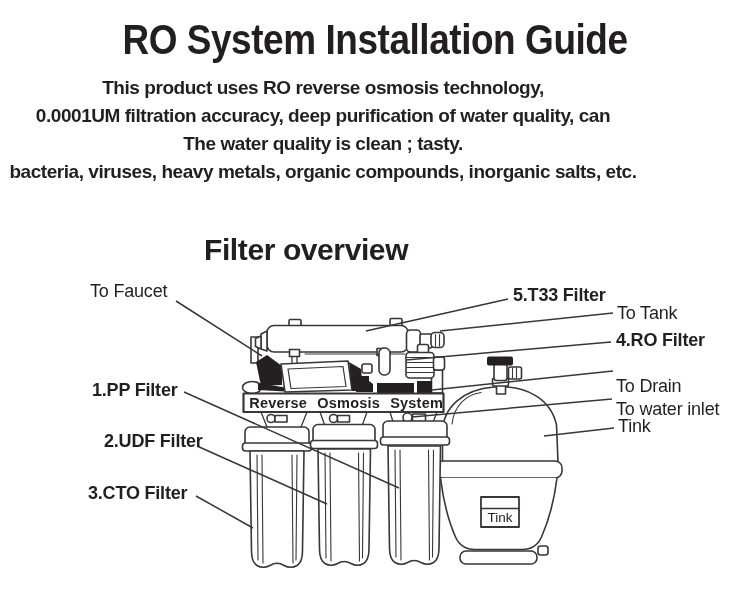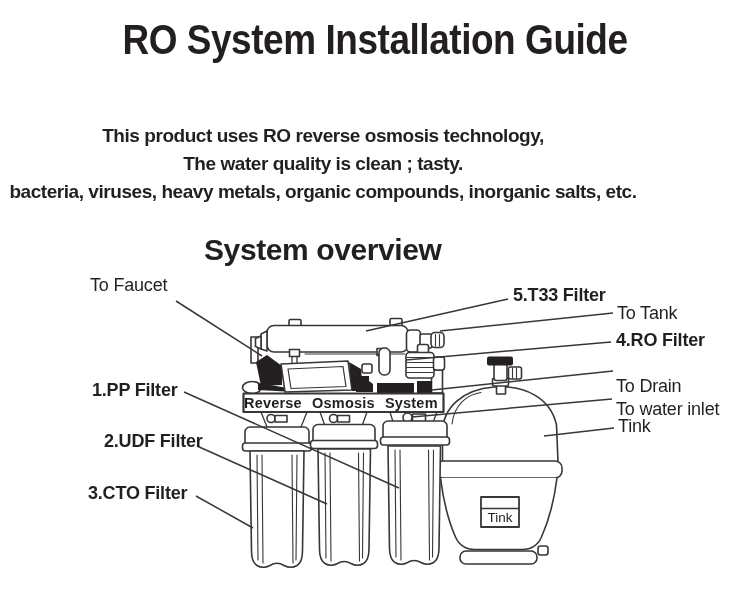--- a/index.html
+++ b/index.html
@@ -11,58 +11,59 @@
   }
   .abs{position:absolute;}
   .title{
     top:16px;left:50%;
     transform:translateX(-50%) scaleX(0.88);
     transform-origin:center top;
     font-size:42px;font-weight:bold;white-space:nowrap;
     letter-spacing:-0.5px;
   }
   .intro{
-    top:74px;left:0;width:646px;text-align:center;margin-top:48px;
+    top:74px;left:0;width:646px;text-align:center;
   }
   .intro div{
     font-size:19px;font-weight:bold;line-height:28px;
     letter-spacing:-0.45px;white-space:nowrap;
   }
   .section-heading{
     top:233px;left:204px;
     font-size:30px;font-weight:bold;letter-spacing:-0.4px;white-space:nowrap;
   }
   .callout{
     font-size:18px;line-height:20px;white-space:nowrap;z-index:3;
     letter-spacing:-0.2px;
   }
   .callout.bold{font-weight:bold;text-align:right;}
   svg.diagram{position:absolute;top:0;left:0;z-index:1;}
   .plate-text{
     top:395px;left:244px;width:199px;height:17px;z-index:3;
-    font-size:14.5px;font-weight:bold;text-align:left;line-height:17px;
+    font-size:14.5px;font-weight:bold;text-align:right;line-height:17px;
     letter-spacing:0.2px;word-spacing:6px;white-space:nowrap;
   }
   .tank-text{
     top:509px;left:481px;width:38px;z-index:3;
     font-size:13.5px;text-align:center;line-height:17px;
   }
 </style>
 </head>
 <body>
 
 <div class="abs title">RO System Installation Guide</div>
 
 <div class="abs intro">
   <div>This product uses RO reverse osmosis technology,</div>
+  <div>0.0001UM filtration accuracy, deep purification of water quality, can</div>
   <div>The water quality is clean ; tasty.</div>
   <div>bacteria, viruses, heavy metals, organic compounds, inorganic salts, etc.</div>
 </div>
 
-<div class="abs section-heading">System overview</div>
+<div class="abs section-heading">Filter overview</div>
 
 <svg class="diagram" width="750" height="590" viewBox="0 0 750 590" aria-hidden="true">
   <g stroke="#3a3537" stroke-width="1.6" fill="none" stroke-linejoin="round" stroke-linecap="round">
 
     <g>
       <path d="M442.5,462 L442.5,432 C443,407 463,389.5 494,387 C526,384.5 551,399 556.5,425 L558,462" fill="#fff"></path>
       <path d="M452,424 C454,405 467,394.5 481,392.5" stroke-width="1.1"></path>
       <rect x="436" y="461" width="126" height="17" rx="7" fill="#fff"></rect>
       <path d="M440.5,478 C443,498 448,520 455.5,537 C459.5,546 466,549.5 475,549.5 L522,549.5 C531,549.5 537.5,546 541.5,537 C549,520 554.5,498 557,478" fill="#fff"></path>
       <rect x="460" y="551" width="77" height="13" rx="6" fill="#fff"></rect>
@@ -166,21 +167,21 @@
       <path d="M184,392 L399,488"></path>
       <path d="M197,446 L327,504"></path>
       <path d="M196,496 L253,528"></path>
     </g>
   </g>
 </svg>
 
 <div class="abs plate-text">Reverse Osmosis System</div>
 <div class="abs tank-text">Tink</div>
 
-<div class="abs callout" style="left:90px;top:275px;">To Faucet</div>
+<div class="abs callout" style="left:90px;top:281px;">To Faucet</div>
 <div class="abs callout bold" style="left:513px;top:285px;">5.T33 Filter</div>
 <div class="abs callout" style="left:617px;top:303px;">To Tank</div>
 <div class="abs callout bold" style="left:616px;top:330px;">4.RO Filter</div>
 <div class="abs callout" style="left:616px;top:376px;">To Drain</div>
 <div class="abs callout" style="left:616px;top:399px;">To water inlet</div>
 <div class="abs callout" style="left:618px;top:416px;">Tink</div>
 <div class="abs callout bold" style="left:92px;top:380px;">1.PP Filter</div>
 <div class="abs callout bold" style="left:92px;top:431px;margin-left:12px;">2.UDF Filter</div>
 <div class="abs callout bold" style="left:88px;top:483px;">3.CTO Filter</div>
 

